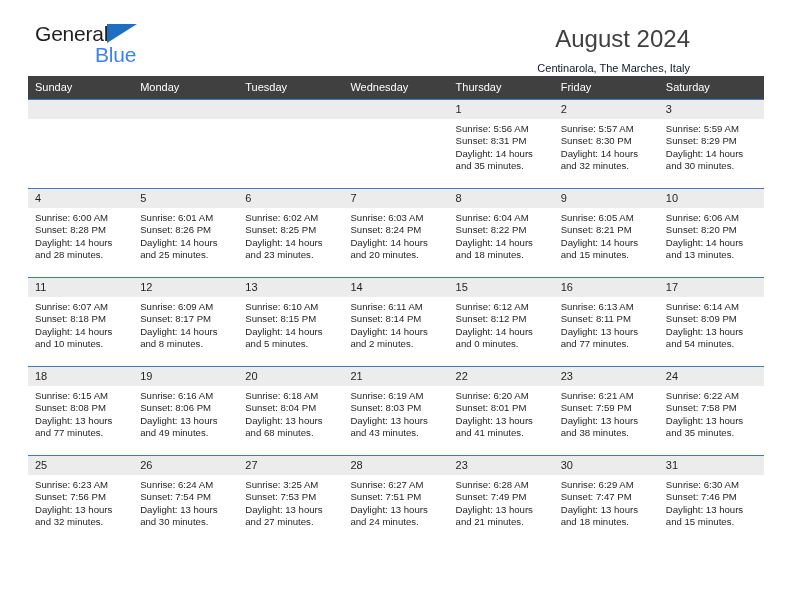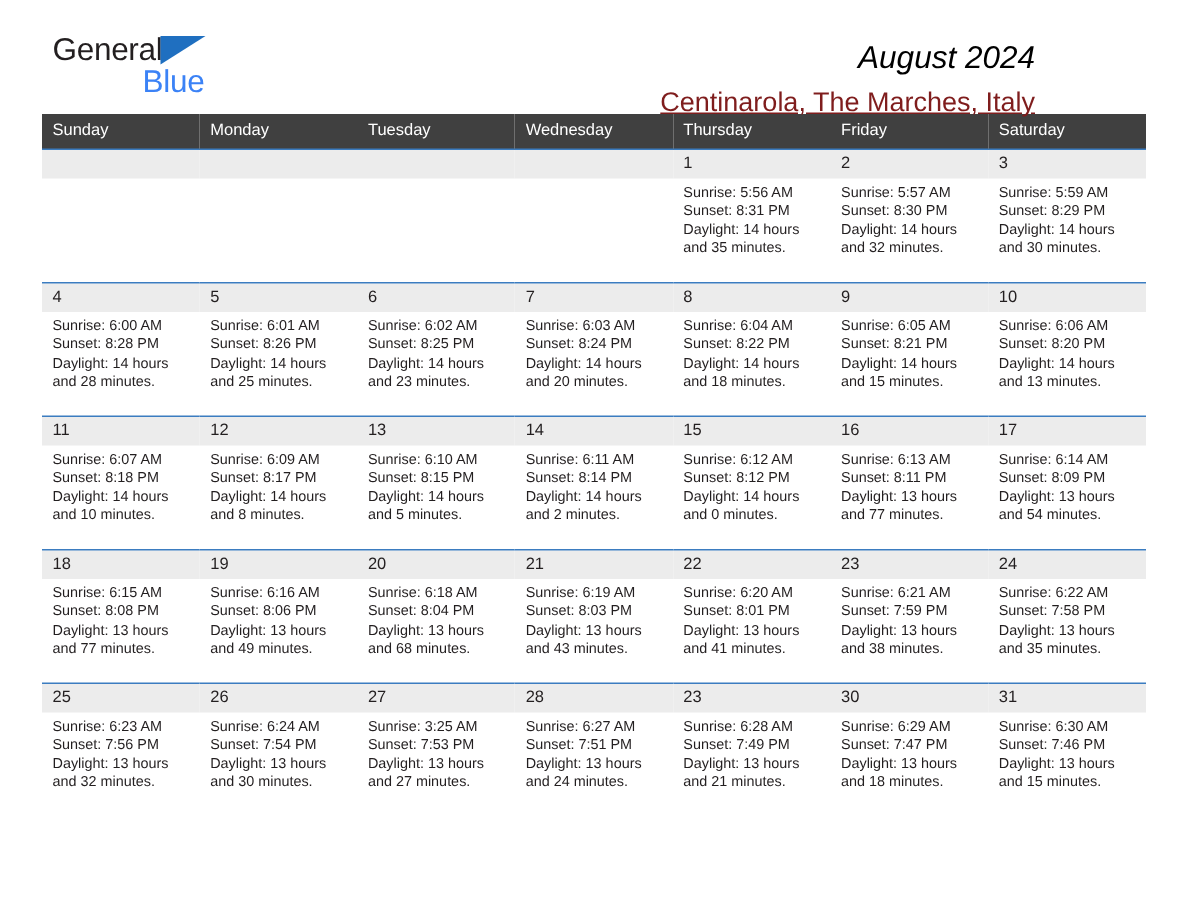--- a/index.html
+++ b/index.html
@@ -62,35 +62,33 @@
     font-size: 21px;
     letter-spacing: -0.2px;
     color: #3b82f6;
     line-height: 24px;
   }
   .titleblock {
     text-align: right;
     padding-right: 6px;
   }
   .cal-title {
-    font-size: 21px;
+    font-size: 24px;
     font-weight: 400;
-    color: #000000;
+    color: #404040;
     line-height: 34px;
     white-space: nowrap;
-    font-style: italic;
   }
   .cal-subtitle {
-    font-size: 18px;
+    font-size: 11px;
     font-weight: 400;
-    color: #7f1d1d;
+    color: #0f172a;
     line-height: 20px;
     margin-top: 2px;
     white-space: nowrap;
-    text-decoration: underline;
   }
 
   
   .calendar {
     width: 736px;
     border-collapse: collapse;
     table-layout: fixed;
   }
   .calendar th {
     background: #404040;

